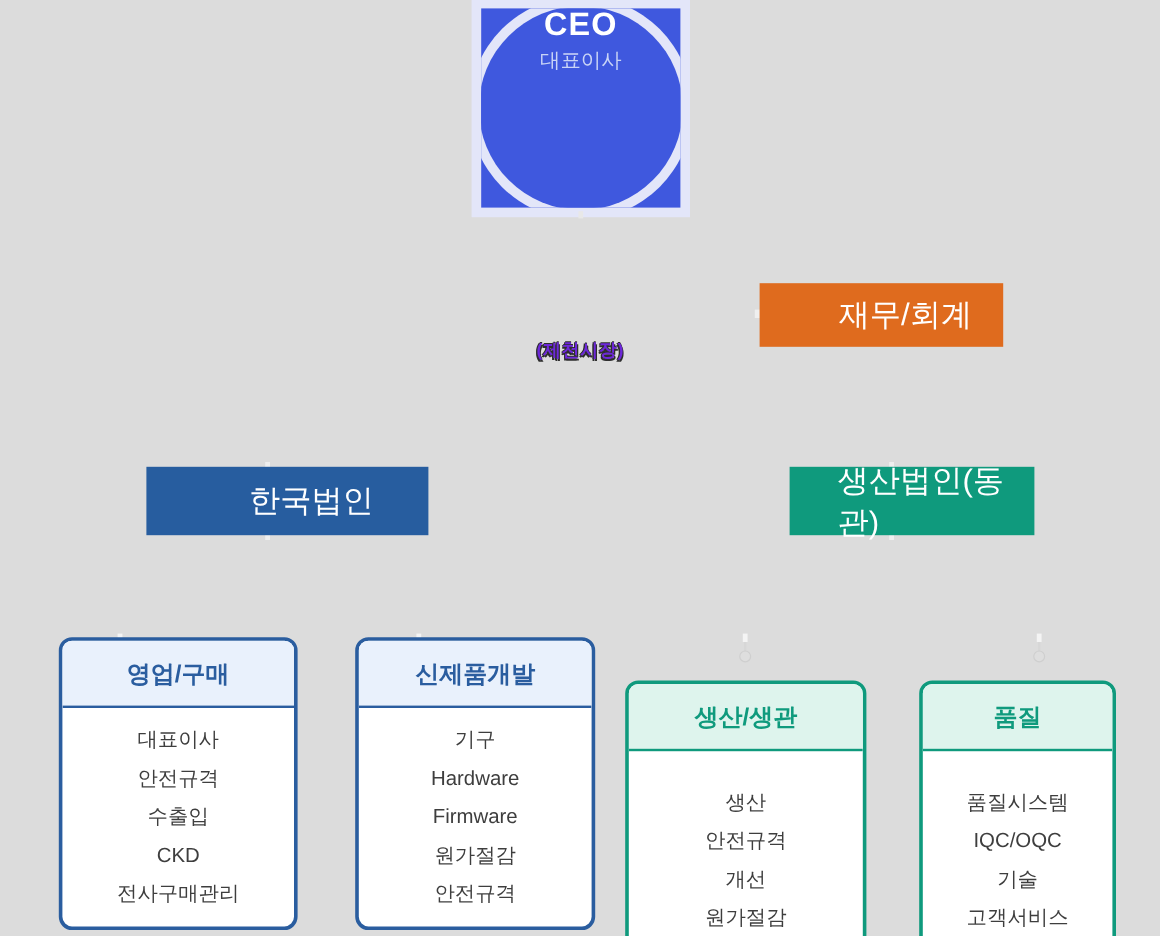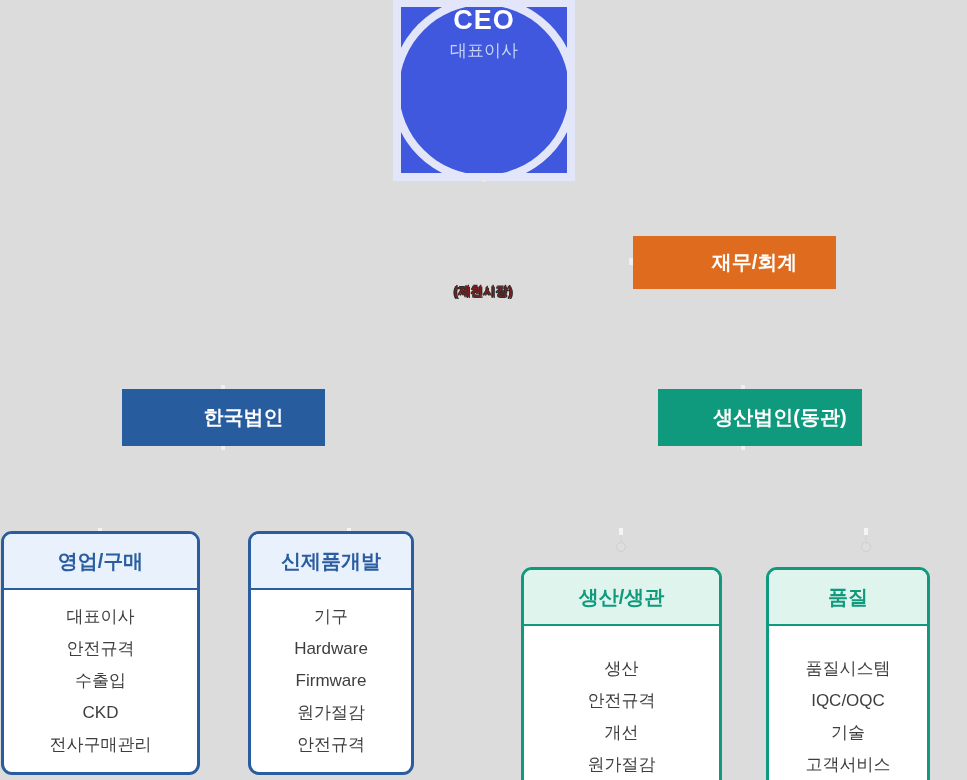--- a/index.html
+++ b/index.html
@@ -24,54 +24,54 @@
     width:170px; height:170px; border-radius:50%;
     background:#3f58de; box-shadow:0 0 0 8px #e3e6f9;
     display:flex; flex-direction:column; align-items:center; 
   }
   .ceo-title { color:#ffffff; font-size:27px; font-weight:700; letter-spacing:1px; }
   .ceo-subtitle { color:#c9d4f6; font-size:17px; margin-top:3px; }
 
   
   .mid-label {
     position:absolute; left:0; top:283px; width:967px; text-align:center;
-    font-size:12px; font-weight:700; color:#7f1d1d;
+    font-size:15px; font-weight:700; color:#6d28d9;
     text-shadow:-1px 0 0 #2e2e2e, 1px 1px 0 #2e2e2e, 0 -1px 0 #2e2e2e, -1px 1px 0 #2e2e2e;
     letter-spacing:0.5px;
   }
 
   
   .dept-box {
     position:absolute; display:flex; align-items:center; justify-content:center;
-    color:#ffffff; font-size:20px; font-weight:700;padding-left:40px;
+    color:#ffffff; font-size:26px; font-weight:400;padding-left:40px;
   }
   .box-finance   { left:633px; top:236px; width:203px; height:53px; background:#df6b1e; }
-  .box-korea     { left:122px; top:389px; width:203px; height:57px; background:#275d9f;text-align:right; }
+  .box-korea     { left:122px; top:389px; width:235px; height:57px; background:#275d9f;text-align:right; }
   .box-production{ left:641px; top:389px; width:204px; height:57px; background:#0f9a7d;margin-left:17px; }
 
   
   .tick { position:absolute; background:#efefef; }
   .tick-ceo        { left:482px; top:176px; width:4px; height:6px; background:#e8e8e8; }
   .tick-finance    { left:629px; top:258px; width:7px; height:7px; }
   .tick-korea-top  { left:221px; top:385px; width:4px; height:6px; }
   .tick-korea-bot  { left:221px; top:444px; width:4px; height:6px; }
   .tick-prod-top   { left:741px; top:385px; width:4px; height:6px; }
   .tick-prod-bot   { left:741px; top:444px; width:4px; height:6px; }
 
   
   .card {
     position:absolute; top:531px; height:244px; background:#ffffff;
     border:3px solid; border-radius:11px; overflow:hidden;
     display:flex; flex-direction:column;
   }
   .card-1 { left:1px;   width:199px; }
-  .card-2 { left:248px; width:166px; }
+  .card-2 { left:248px; width:200px; }
   .card-3 { left:521px; width:201px; }
   .card-4 { left:766px; width:164px; }
-  .card-blue  { border-color:#2a5d9f; }
+  .card-blue  { border-color:#2a5d9f;margin-left:48px; }
   .card-green { border-color:#0f9a7d;margin-top:36px; }
 
   .card-header {
     height:56px; flex:0 0 56px;
     display:flex; align-items:center; justify-content:center;
     font-size:20px; font-weight:700; border-bottom:2px solid;
   }
   .card-blue  .card-header { background:#e9f1fc; color:#2a5d9f; border-bottom-color:#2a5d9f; }
   .card-green .card-header { background:#def4ed; color:#0f9a7d; border-bottom-color:#0f9a7d; }
 

